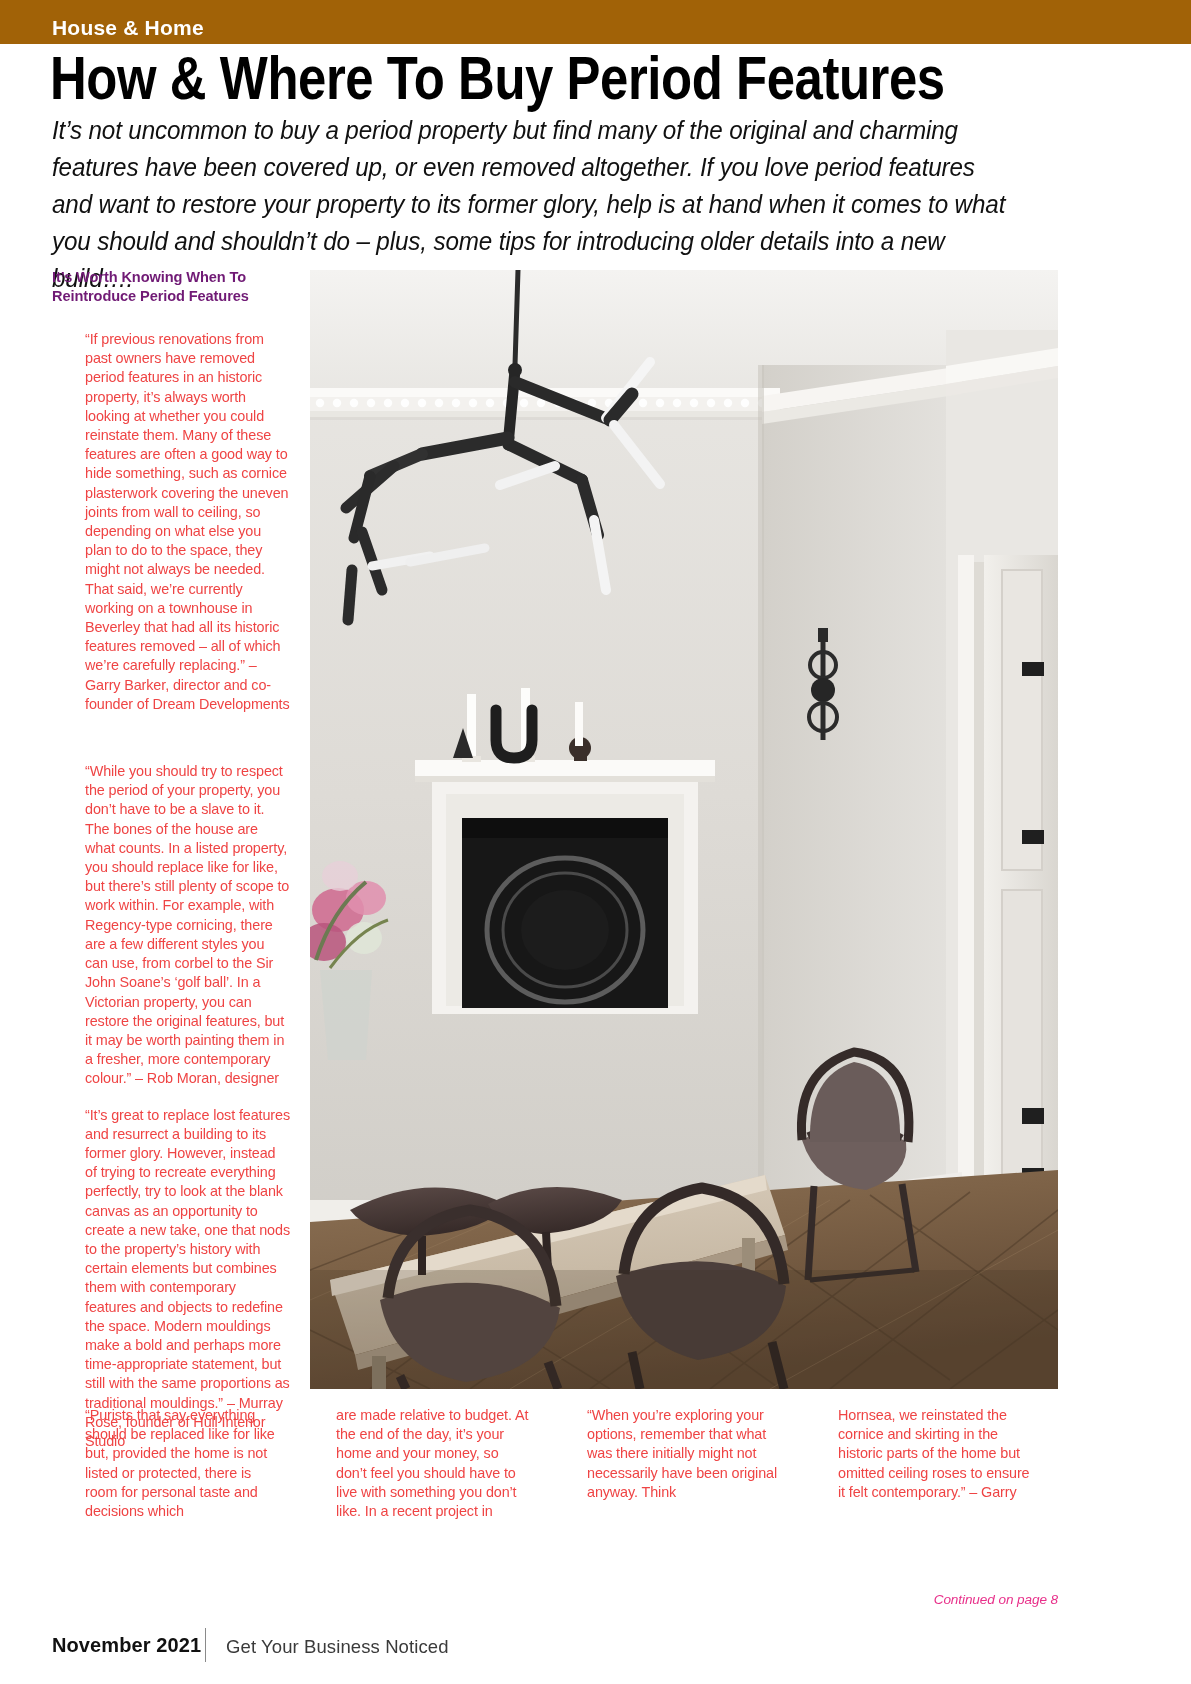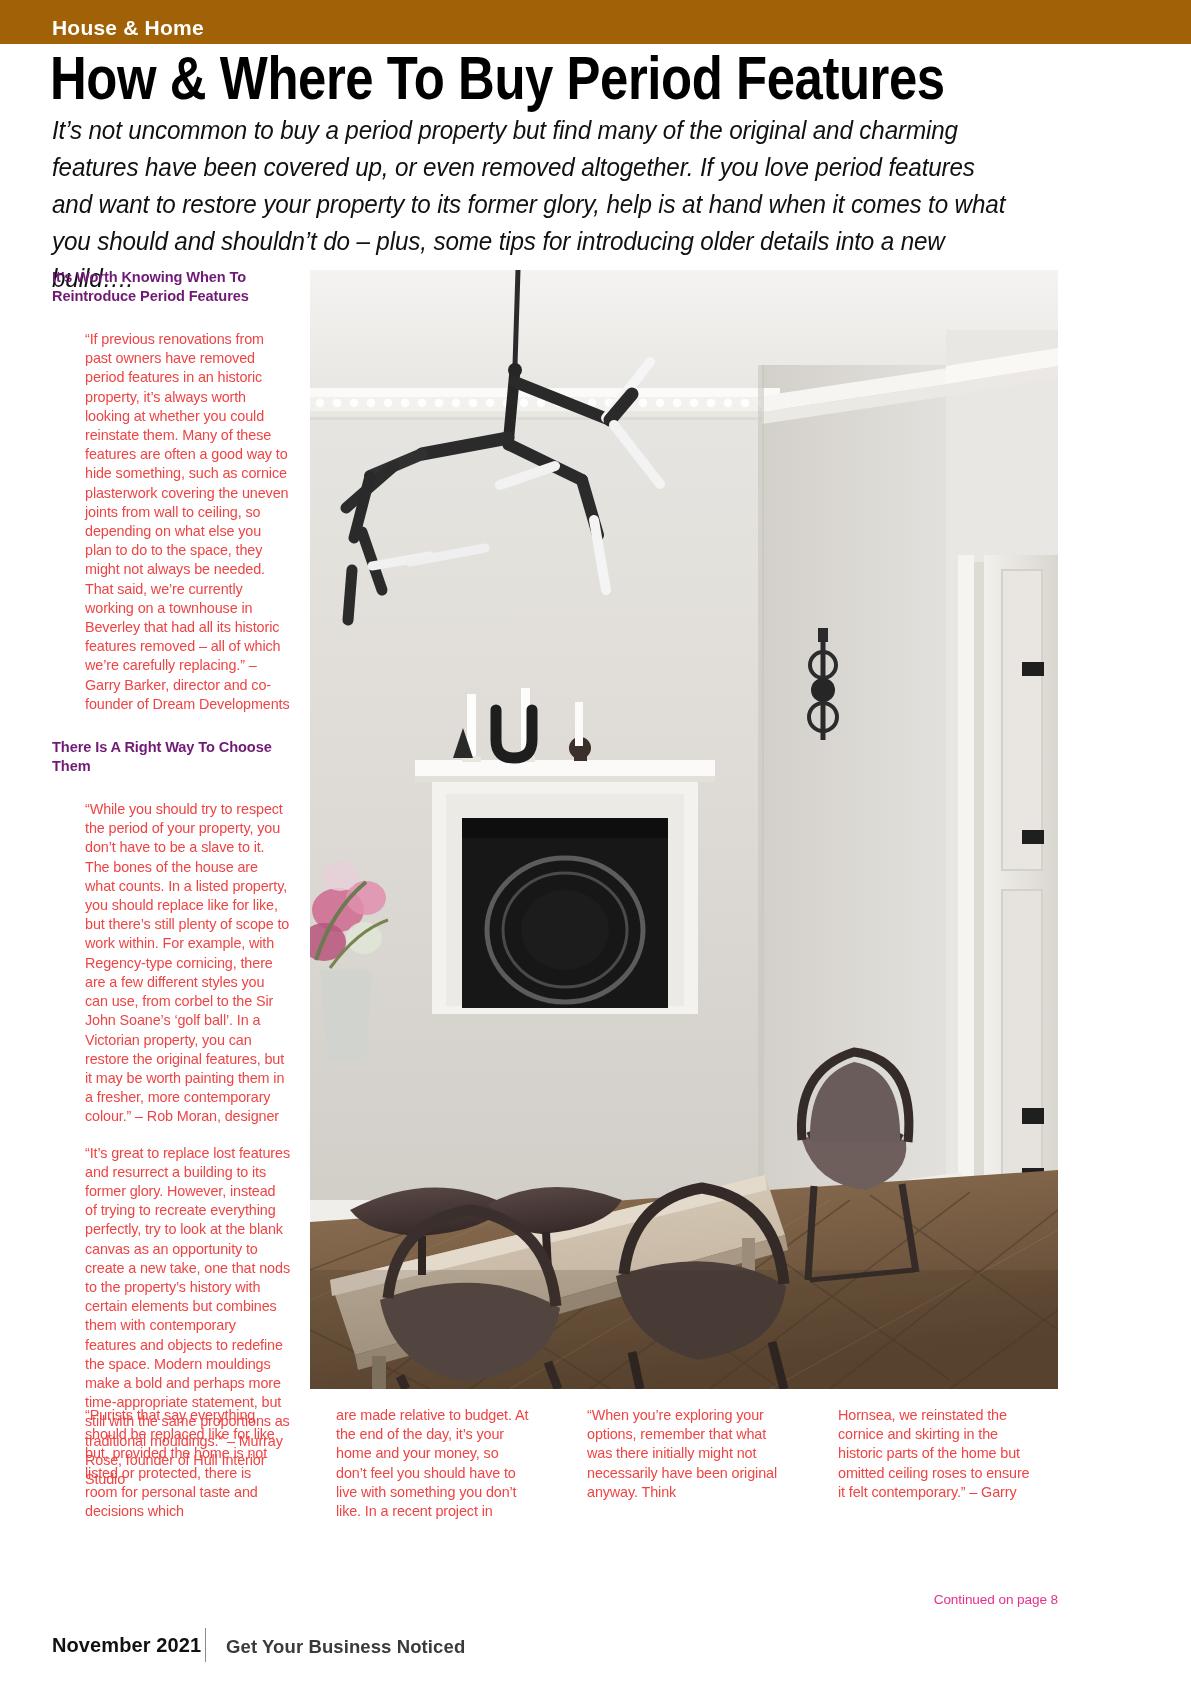--- a/index.html
+++ b/index.html
@@ -125,20 +125,21 @@
   }
   .foot-col .body-p { font-size: 14.4px; line-height: 19.2px; }
 
   .continued {
     position: absolute;
     left: 810px;
     top: 1592px;
     width: 248px;
     text-align: right;
     font-family: "Liberation Sans", sans-serif;
+    font-style: italic;
     font-size: 13.6px;
     color: #e8308a;
     letter-spacing: -0.1px;
   }
 
   
   .footer-rule {
     position: absolute;
     left: 205px;
     top: 1628px;
@@ -157,42 +158,40 @@
     letter-spacing: 0.1px;
   }
   .footer-tagline {
     position: absolute;
     left: 226px;
     top: 1636px;
     font-family: "Liberation Sans", sans-serif;
     font-size: 18.5px;
     color: #3a3a3a;
     letter-spacing: 0.1px;
-    font-weight: bold;
   }
 </style>
 </head>
 <body>
 
 <div class="page">
 
   <div class="section-banner">
     <div class="section-banner-label">House &amp; Home</div>
   </div>
 
   <h1 class="headline">How &amp; Where To Buy Period Features</h1>
 
   <p class="standfirst">It’s not uncommon to buy a period property but find many of the original and charming features have been covered up, or even removed altogether. If you love period features and want to restore your property to its former glory, help is at hand when it comes to what you should and shouldn’t do – plus, some tips for introducing older details into a new build….</p>
 
   <div class="left-col">
     <div class="sub-head">It’s Worth Knowing When To Reintroduce Period Features</div>
     <div class="gap-md"></div>
     <p class="body-p">“If previous renovations from past owners have removed period features in an historic property, it’s always worth looking at whether you could reinstate them. Many of these features are often a good way to hide something, such as cornice plasterwork covering the uneven joints from wall to ceiling, so depending on what else you plan to do to the space, they might not always be needed. That said, we’re currently working on a townhouse in Beverley that had all its historic features removed – all of which we’re carefully replacing.” – Garry Barker, director and co-founder of Dream Developments</p>
     <div class="gap-md"></div>
-    <div class="sub-head">There Is A Right Way To Choose Them</div>
     <div class="gap-md"></div>
     <p class="body-p">“While you should try to respect the period of your property, you don’t have to be a slave to it. The bones of the house are what counts. In a listed property, you should replace like for like, but there’s still plenty of scope to work within. For example, with Regency-type cornicing, there are a few different styles you can use, from corbel to the Sir John Soane’s ‘golf ball’. In a Victorian property, you can restore the original features, but it may be worth painting them in a fresher, more contemporary colour.” – Rob Moran, designer</p>
     <div class="gap-sm"></div>
     <p class="body-p">“It’s great to replace lost features and resurrect a building to its former glory. However, instead of trying to recreate everything perfectly, try to look at the blank canvas as an opportunity to create a new take, one that nods to the property’s history with certain elements but combines them with contemporary features and objects to redefine the space. Modern mouldings make a bold and perhaps more time-appropriate statement, but still with the same proportions as traditional mouldings.” – Murray Rose, founder of Hull Interior Studio</p>
   </div>
 
   <div class="photo-frame">
     <svg viewBox="0 0 748 1119" preserveAspectRatio="none" aria-hidden="true">
       <defs>
         <linearGradient id="wallGrad" x1="0" y1="0" x2="0" y2="1">

